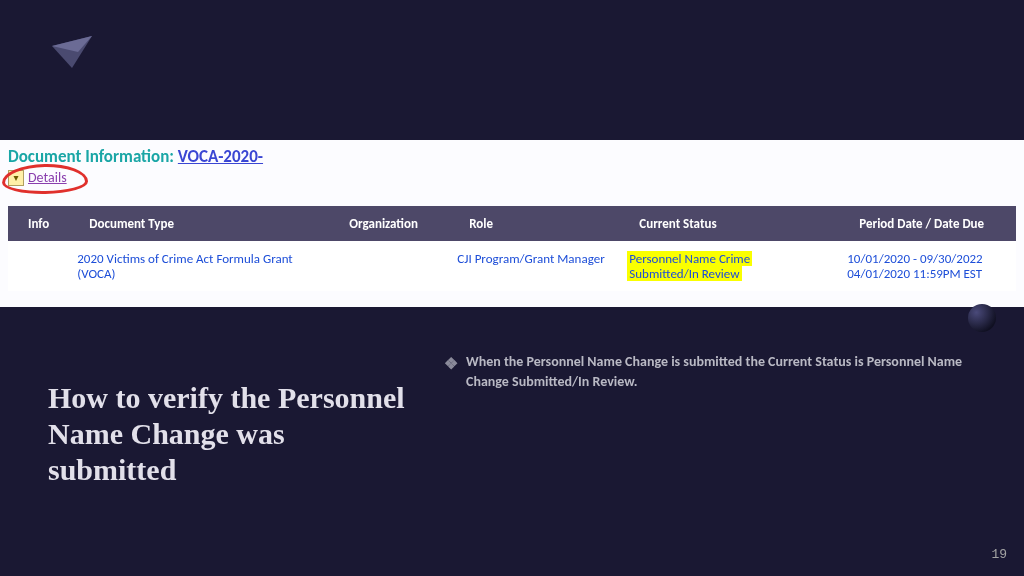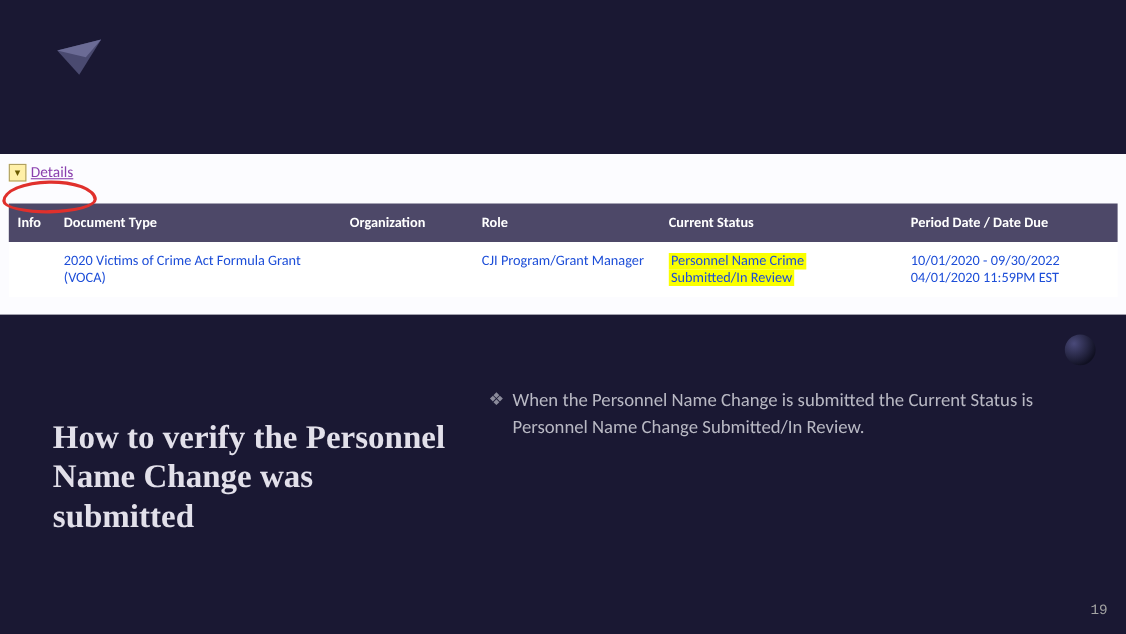--- a/index.html
+++ b/index.html
@@ -74,21 +74,21 @@
     margin-top: 20px;
     border-collapse: collapse;
     font-size: 13px;
   }
   .grid-table thead tr {
     background: #4d4868;
     color: #fff;
   }
   .grid-table th {
     text-align: left;
-    padding: 10px 8px;
+    padding: 10px 20px;
     font-weight: 700;
   }
   .grid-table tbody td {
     padding: 10px 8px;
     color: #1d4ed8;
     vertical-align: top;
     background: #fff;
   }
   .hl {
     background: #faff00;
@@ -116,26 +116,27 @@
     font-weight: 700;
   }
   .bullets {
     position: absolute;
     left: 444px;
     top: 352px;
     width: 540px;
   }
   .bullets li {
     list-style: none;
-    font-size: 17px;
+    font-size: 14px;
     line-height: 1.45;
     color: #b9b9c4;
     margin-bottom: 20px;
     position: relative;
     padding-left: 22px;
+    font-weight: bold;
   }
   .bullets li::before {
     content: "❖";
     position: absolute;
     left: 0;
     top: 0;
     color: #8a8a9a;
     font-size: 16px;
   }
   .page-num {
@@ -157,20 +158,24 @@
 <body>
 
 <div class="logo">
   <svg viewBox="0 0 48 48">
     <polygon points="4,18 44,8 24,40" fill="#4a4a70"></polygon>
     <polygon points="4,18 44,8 30,24" fill="#6b6b95"></polygon>
   </svg>
 </div>
 
 <div class="screenshot-panel">
+  <div class="doc-line">
+    <span>Document Information:</span>
+    <a class="doc-link">VOCA-2020-</a>
+  </div>
   <div class="details-row">
     <span class="details-box">▾</span>
     <a class="details-link">Details</a>
   </div>
   <div class="circle-mark"></div>
 
   <table class="grid-table">
     <thead>
       <tr>
         <th class="col-info">Info</th>

